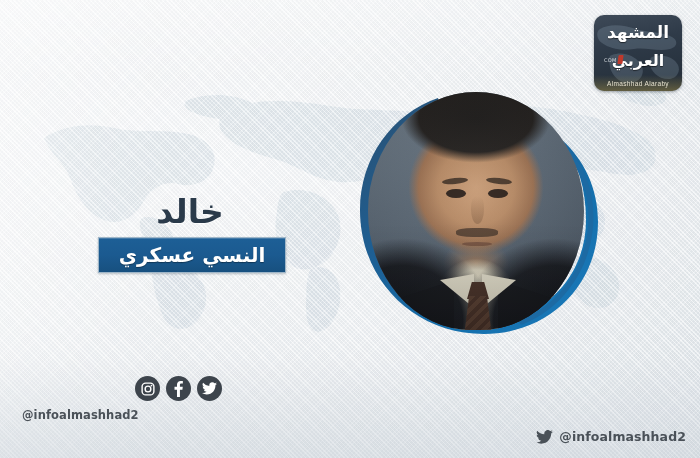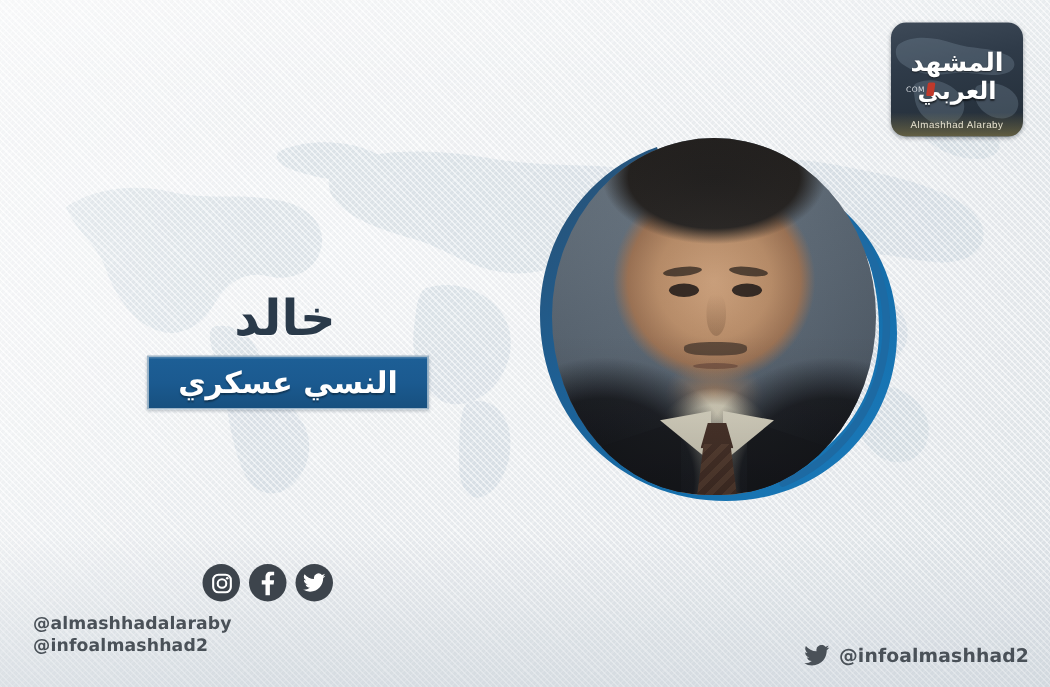--- a/index.html
+++ b/index.html
@@ -48,21 +48,21 @@
   #logo .mapghost{
     position:absolute;inset:0;opacity:.22;
   }
   #logo .mapghost path{fill:#9fb4c6;}
   .logo-line{
     position:absolute;left:0;right:0;text-align:center;
     color:#ffffff;font-weight:bold;line-height:1;
     text-shadow:0 1px 1px rgba(0,0,0,.55);
     letter-spacing:.5px;
   }
-  #logo-ar1{top:19px;font-size:17px;text-align:center;}
+  #logo-ar1{top:9px;font-size:17px;text-align:center;}
   #logo-ar2{top:38px;font-size:16px;}
   #logo-com{
     position:absolute;left:10px;top:42px;font-size:5px;color:#d9dde2;
     letter-spacing:.3px;
   }
   #logo-dot{
     position:absolute;left:24px;top:40px;width:5px;height:9px;
     background:#c0392b;border-radius:1px;transform:skewX(-8deg);
   }
   #logo-foot{
@@ -286,21 +286,20 @@
       </div>
       <div class="sicon">
         <svg width="14" height="14" viewBox="0 0 20 20" aria-hidden="true">
           <rect x="1.6" y="1.6" width="16.8" height="16.8" rx="5" ry="5" fill="none" stroke="#ffffff" stroke-width="2"></rect>
           <circle cx="10" cy="10" r="4.1" fill="none" stroke="#ffffff" stroke-width="2"></circle>
           <circle cx="15" cy="5" r="1.25" fill="#ffffff"></circle>
         </svg>
       </div>
     </div>
     <div id="handles">
-      <div class="handle">@almashhadalaraby</div>
       <div class="handle">@infoalmashhad2</div>
     </div>
   </div>
 
   <div id="br">
     <span id="br-bird">
       <svg width="17" height="14" viewBox="0 0 24 20" aria-hidden="true">
         <path fill="#4a5158" d="M24 2.4a9.6 9.6 0 0 1-2.8.8A4.9 4.9 0 0 0 23.3.4a9.8 9.8 0 0 1-3.1 1.2A4.9 4.9 0 0 0 11.8 6 13.9 13.9 0 0 1 1.7.9 4.9 4.9 0 0 0 3.2 7.4 4.8 4.8 0 0 1 1 6.8v.1a4.9 4.9 0 0 0 3.9 4.8 4.9 4.9 0 0 1-2.2.1 4.9 4.9 0 0 0 4.6 3.4A9.9 9.9 0 0 1 0 17.3 13.9 13.9 0 0 0 7.5 19.5c9.1 0 14-7.5 14-14v-.6A10 10 0 0 0 24 2.4z"></path>
       </svg>
     </span>

